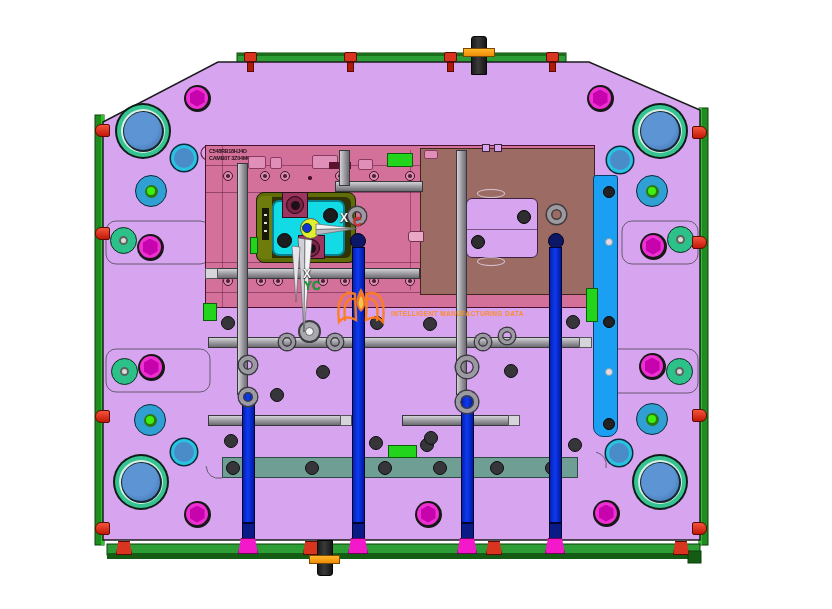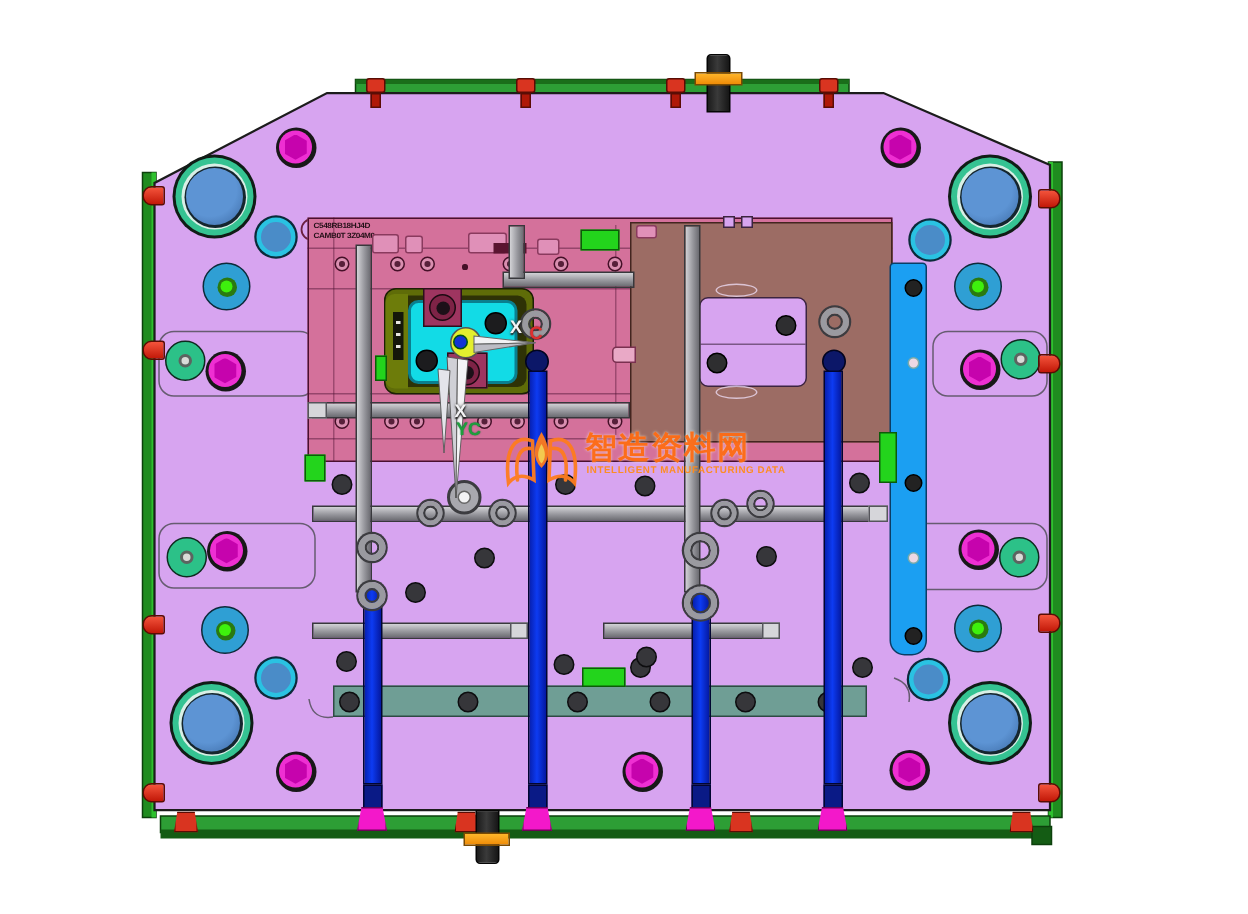--- a/index.html
+++ b/index.html
@@ -339,21 +339,20 @@
     <svg width="54" height="48" viewBox="0 0 54 48">
       <g fill="none" stroke="#ff7c1e" stroke-width="2.4" stroke-linecap="round">
         <path d="M5,42 C2,18 10,10 21,14 L22,40 C15,36 9,37 5,42 Z"></path>
         <path d="M49,42 C52,18 44,10 33,14 L32,40 C39,36 45,37 49,42 Z"></path>
         <path d="M11,40 C9,24 13,18 20,19"></path>
         <path d="M43,40 C45,24 41,18 34,19"></path>
       </g>
       <path d="M27,8 C33,18 33,26 27,32 C21,26 21,18 27,8 Z" fill="#ff7c1e"></path>
       <path d="M27,16 C30,21 30,26 27,29 C24,26 24,21 27,16 Z" fill="#ffd24a"></path>
     </svg>
-    <span id="wm-cn">智造资料网</span>
     <span id="wm-en">INTELLIGENT MANUFACTURING DATA</span>
   </div>
 
   <div class="abs eyebolt-post" style="left:471px;top:36px;width:16px;height:39px;border-radius:3px 3px 0 0"></div>
   <div class="abs eyebolt-collar" style="left:463px;top:48px;width:32px;height:9px"></div>
   <div class="abs eyebolt-post" style="left:317px;top:540px;width:16px;height:36px;border-radius:0 0 3px 3px"></div>
   <div class="abs eyebolt-collar" style="left:309px;top:555px;width:31px;height:9px"></div>
 
 </div>
 

